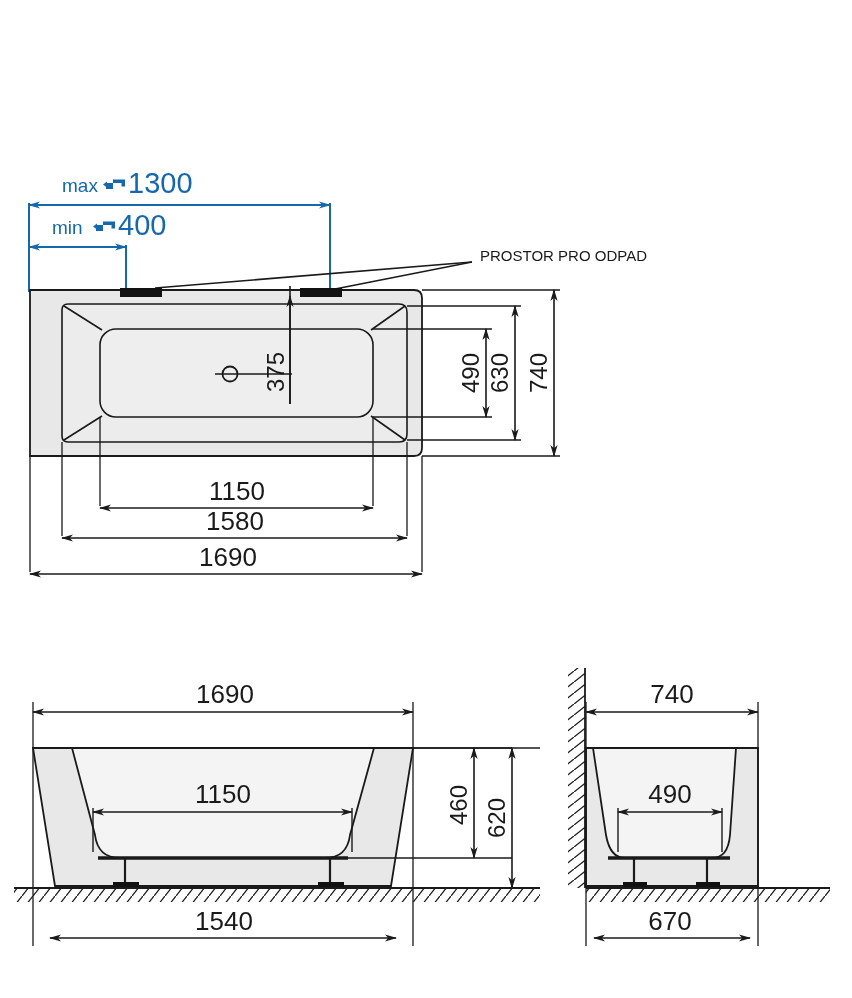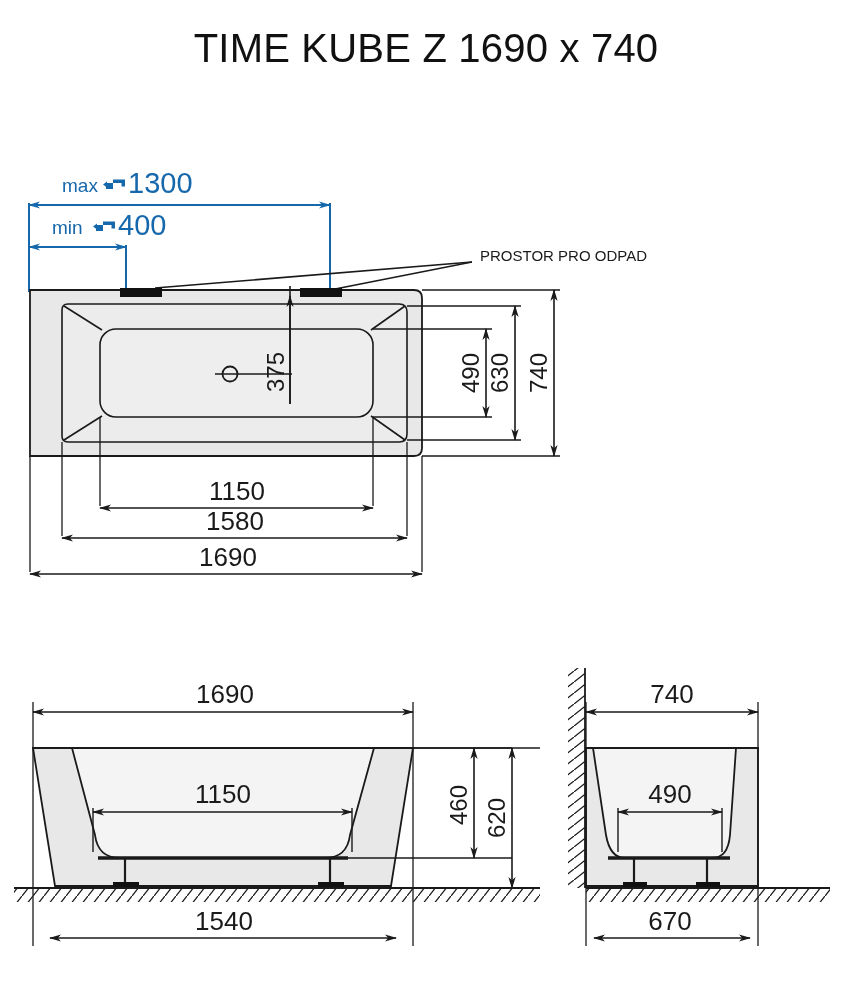--- a/index.html
+++ b/index.html
@@ -15,21 +15,20 @@
     position:absolute;top:0;left:0;width:852px;text-align:center;
     font-size:40px;font-weight:400;letter-spacing:.2px;color:#111;
     padding-top:26px;box-sizing:border-box;
   }
 </style>
 </head>
 <body>
 
 <div id="drawing-root">
 
-  <div class="page-title">TIME KUBE Z 1690 x 740</div>
 
   <svg width="852" height="998" viewBox="0 0 852 998" shape-rendering="geometricPrecision">
 
     <defs>
       <marker id="ar-end" markerWidth="12" markerHeight="8" refX="11" refY="4" orient="auto" markerUnits="userSpaceOnUse">
         <path d="M0,0.4 L12,4 L0,7.6 L3.2,4 Z" fill="#1a1a1a"></path>
       </marker>
       <marker id="ar-start" markerWidth="12" markerHeight="8" refX="1" refY="4" orient="auto" markerUnits="userSpaceOnUse">
         <path d="M12,0.4 L0,4 L12,7.6 L8.8,4 Z" fill="#1a1a1a"></path>
       </marker>

